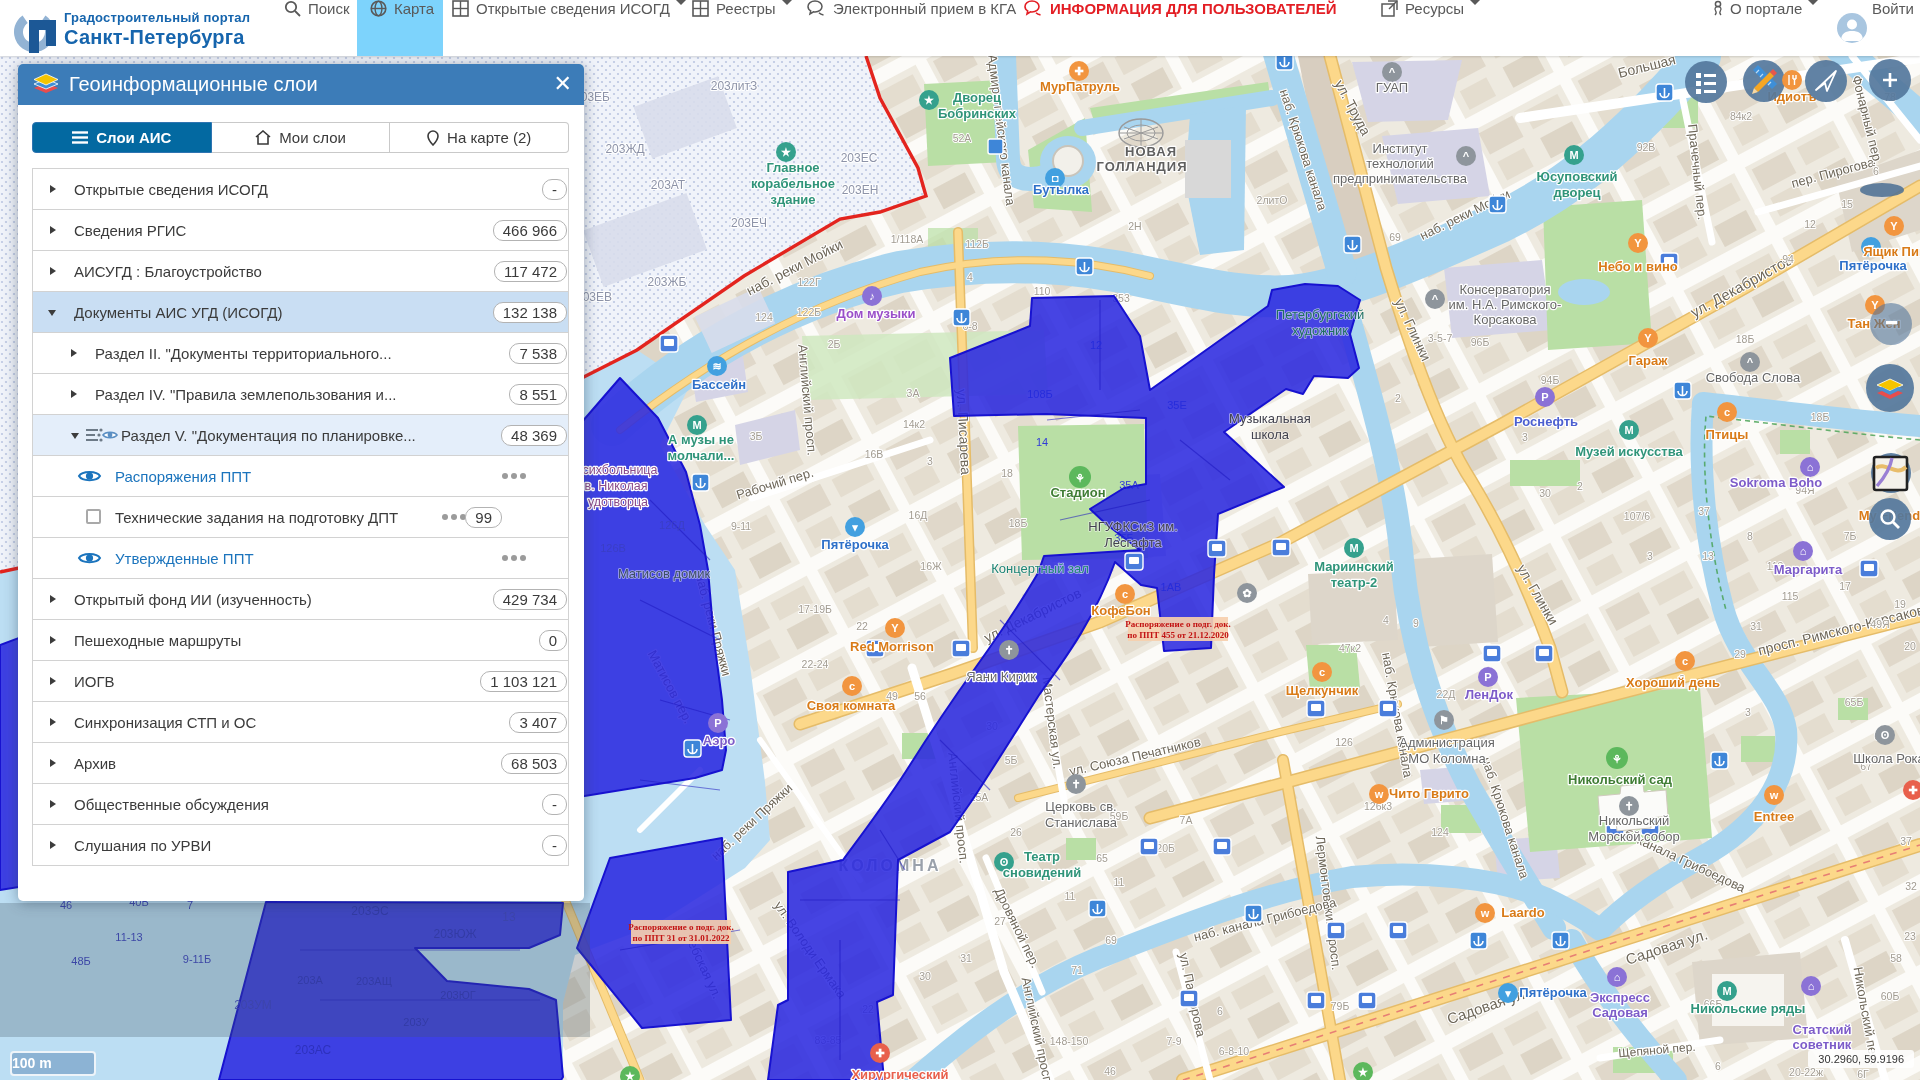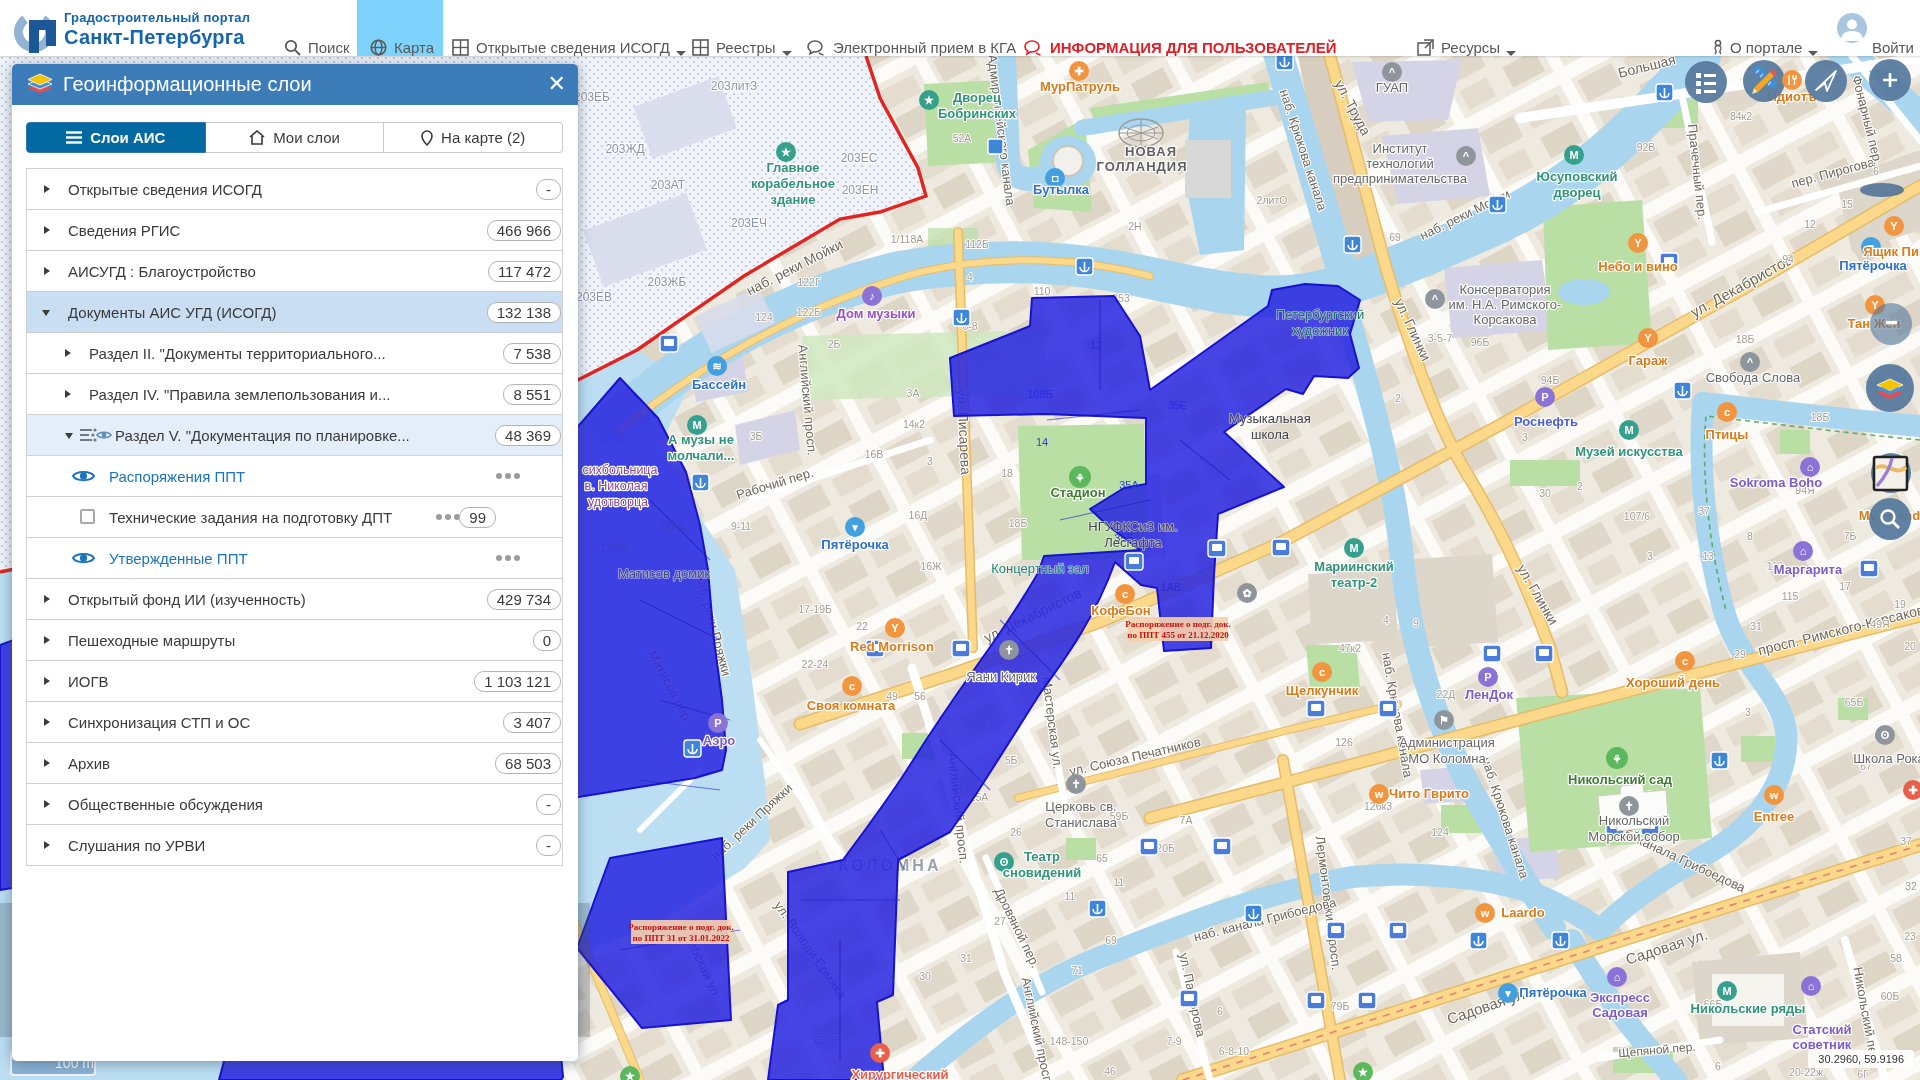--- a/index.html
+++ b/index.html
@@ -4,28 +4,28 @@
 <title>Градостроительный портал Санкт-Петербурга</title>
 <style>
 *{margin:0;padding:0;box-sizing:border-box}
 html,body{width:1920px;height:1080px;overflow:hidden;font-family:"Liberation Sans",sans-serif;background:#f1efe9}
 #map{position:absolute;left:0;top:0;width:1920px;height:1080px;z-index:1}
 
 #hdr{position:absolute;left:0;top:0;width:1920px;height:56px;background:#fff;z-index:30;box-shadow:0 1px 2px rgba(0,0,0,.15)}
 #hdr .logo{position:absolute;left:10px;top:7px}
 #hdr .t1{position:absolute;left:64px;top:10px;font-size:13px;font-weight:bold;color:#1665ad;letter-spacing:.2px}
 #hdr .t2{position:absolute;left:64px;top:26px;font-size:20px;font-weight:bold;color:#1665ad;letter-spacing:.2px}
-.nav{position:absolute;top:0;height:56px;display:flex;align-items:flex-end;font-size:15px;color:#595959;white-space:nowrap}
+.nav{position:absolute;top:0;height:56px;display:flex;align-items:flex-start;font-size:15px;color:#595959;white-space:nowrap}
 .nav svg{margin-right:7px}
 .carta{background:#7dd3fc}
 .red{color:#e31e24;font-weight:bold;font-size:15px}
 .caret{display:inline-block;width:0;height:0;border-left:5px solid transparent;border-right:5px solid transparent;border-top:5px solid #595959;margin-left:6px}
 .avatar{position:absolute;left:1837px;top:13px;width:30px;height:30px;border-radius:50%;background:#a9c6e0;overflow:hidden}
 
-#panel{position:absolute;left:12px;top:64px;width:566px;height:997px;background:#fff;z-index:20;border-radius:5px;box-shadow:0 2px 14px rgba(40,60,80,.45)}
+#panel{position:absolute;left:18px;top:64px;width:566px;height:837px;background:#fff;z-index:20;border-radius:5px;box-shadow:0 2px 14px rgba(40,60,80,.45)}
 #ph{position:absolute;left:0;top:0;right:0;height:41px;background:#3c7cb8;border-radius:5px 5px 0 0;color:#fff;font-size:20px}
 #ph .tt{position:absolute;left:51px;top:9px}
 #ph .x{position:absolute;right:12px;top:7px;font-size:22px;font-weight:400;color:#fff}
 .tabs{position:absolute;left:14px;top:58px;width:537px;height:31px;display:flex}
 .tab{flex:1;border:1px solid #c9c9c9;border-left:none;background:#fff;color:#3a3a3a;font-size:15px;display:flex;align-items:center;justify-content:center}
 .tab.first{border-left:1px solid #c9c9c9;border-radius:4px 0 0 4px}
 .tab.last{border-radius:0 4px 4px 0}
 .tab.on{background:#0369a1;border-color:#2e74b1;color:#fff;font-weight:bold}
 .tab svg{margin-right:8px}
 #list{position:absolute;left:14px;top:104px;width:537px;border:1px solid #d2d2d2;border-bottom:none}
@@ -34,21 +34,21 @@
 .row .trid{position:absolute;left:15px;top:18px;width:0;height:0;border-left:4.5px solid transparent;border-right:4.5px solid transparent;border-top:6px solid #3c3c3c}
 .row .tx{position:absolute;left:41px;top:12px}
 .row .pill{position:absolute;right:1px;top:10px;border:1px solid #b3b3b3;border-radius:10px;height:21px;line-height:19px;padding:0 9px;color:#3b3b3b;background:#fff}
 .row.sel{background:#c9def3}
 .row.sub2{background:#e4eefa}
 .row .dots{position:absolute;top:17px;display:flex}
 .row .dots i{width:6px;height:6px;border-radius:50%;background:#9b9b9b;margin-left:3px}
 .blue-b{color:#1b74bd;font-weight:normal}
 .cb{position:absolute;left:53px;top:12px;width:15px;height:15px;border:2px solid #a9a9a9;border-radius:2px;background:#fff}
 .coords{position:absolute;right:6px;bottom:12px;background:rgba(255,255,255,.85);border-radius:3px;padding:3px 10px;font-size:11px;color:#333;z-index:15}
-.scale{position:absolute;left:10px;top:1051px;width:86px;height:25px;background:#8cb3d4;border:2px solid rgba(255,255,255,.85);border-radius:4px;color:#fff;font-size:14px;font-weight:normal;text-align:right;line-height:21px;z-index:15}
+.scale{position:absolute;left:10px;top:1051px;width:86px;height:25px;background:#8cb3d4;border:2px solid rgba(255,255,255,.85);border-radius:4px;color:#fff;font-size:14px;font-weight:bold;text-align:left;line-height:21px;z-index:15}
 </style>
 </head>
 <body>
 <svg id="map" viewBox="0 0 1920 1080">
 <defs>
 <pattern id="dots" width="8" height="8" patternUnits="userSpaceOnUse">
   <rect width="8" height="8" fill="#f0f3fa"></rect>
   <circle cx="2" cy="2" r="1.1" fill="#bcc7e2"></circle>
   <circle cx="6" cy="6" r="1.1" fill="#bcc7e2"></circle>
 </pattern>
@@ -773,21 +773,21 @@
         <line x1="1" y1="8.5" x2="16" y2="8.5" stroke="#595959" stroke-width="1.4"></line>
       </svg>Реестры<span class="caret"></span></div>
   <div class="nav" style="left:807px"><svg width="19" height="16" viewBox="0 0 19 16">
         <path d="M8 1 C4 1 1 3.5 1 6.5 C1 8.3 2 9.9 3.7 10.9 L3 14 L6.5 11.8 C7 11.9 7.5 12 8 12 C12 12 15 9.5 15 6.5 C15 3.5 12 1 8 1 Z" fill="none" stroke="#595959" stroke-width="1.5"></path>
         <path d="M12 12.7 C13 13.8 14.6 14.6 16.5 14.9" fill="none" stroke="#595959" stroke-width="1.5"></path>
       </svg>Электронный прием в КГА</div>
   <div class="nav red" style="left:1024px"><svg width="19" height="16" viewBox="0 0 19 16">
         <path d="M8 1 C4 1 1 3.5 1 6.5 C1 8.3 2 9.9 3.7 10.9 L3 14 L6.5 11.8 C7 11.9 7.5 12 8 12 C12 12 15 9.5 15 6.5 C15 3.5 12 1 8 1 Z" fill="none" stroke="#e31e24" stroke-width="1.6"></path>
         <path d="M12 12.7 C13 13.8 14.6 14.6 16.5 14.9" fill="none" stroke="#e31e24" stroke-width="1.6"></path>
       </svg>ИНФОРМАЦИЯ ДЛЯ ПОЛЬЗОВАТЕЛЕЙ</div>
-  <div class="nav" style="left:1417px"><svg width="17" height="17" viewBox="0 0 17 17">
+  <div class="nav" style="left:1381px"><svg width="17" height="17" viewBox="0 0 17 17">
         <rect x="1" y="4" width="12" height="12" fill="none" stroke="#595959" stroke-width="1.5"></rect>
         <path d="M7 1 L16 1 L16 10" fill="none" stroke="#595959" stroke-width="1.5"></path>
         <line x1="16" y1="1" x2="8" y2="9" stroke="#595959" stroke-width="1.5"></line>
       </svg>Ресурсы<span class="caret"></span></div>
   <div class="nav" style="left:1713px"><svg width="10" height="17" viewBox="0 0 10 17">
         <circle cx="5" cy="4" r="2.6" fill="none" stroke="#595959" stroke-width="1.5"></circle>
         <path d="M5 6.5 C2 6.5 1.5 9 2.5 10.5 C3.5 12 3.5 13.5 2 15 M5 6.5 C8 6.5 8.5 9 7.5 10.5 C6.5 12 6.5 13.5 8 15" fill="none" stroke="#595959" stroke-width="1.3"></path>
       </svg>О портале<span class="caret"></span></div>
   <div class="avatar"><svg width="30" height="30" viewBox="0 0 30 30">
         <circle cx="15" cy="11.5" r="5" fill="#fff"></circle>

